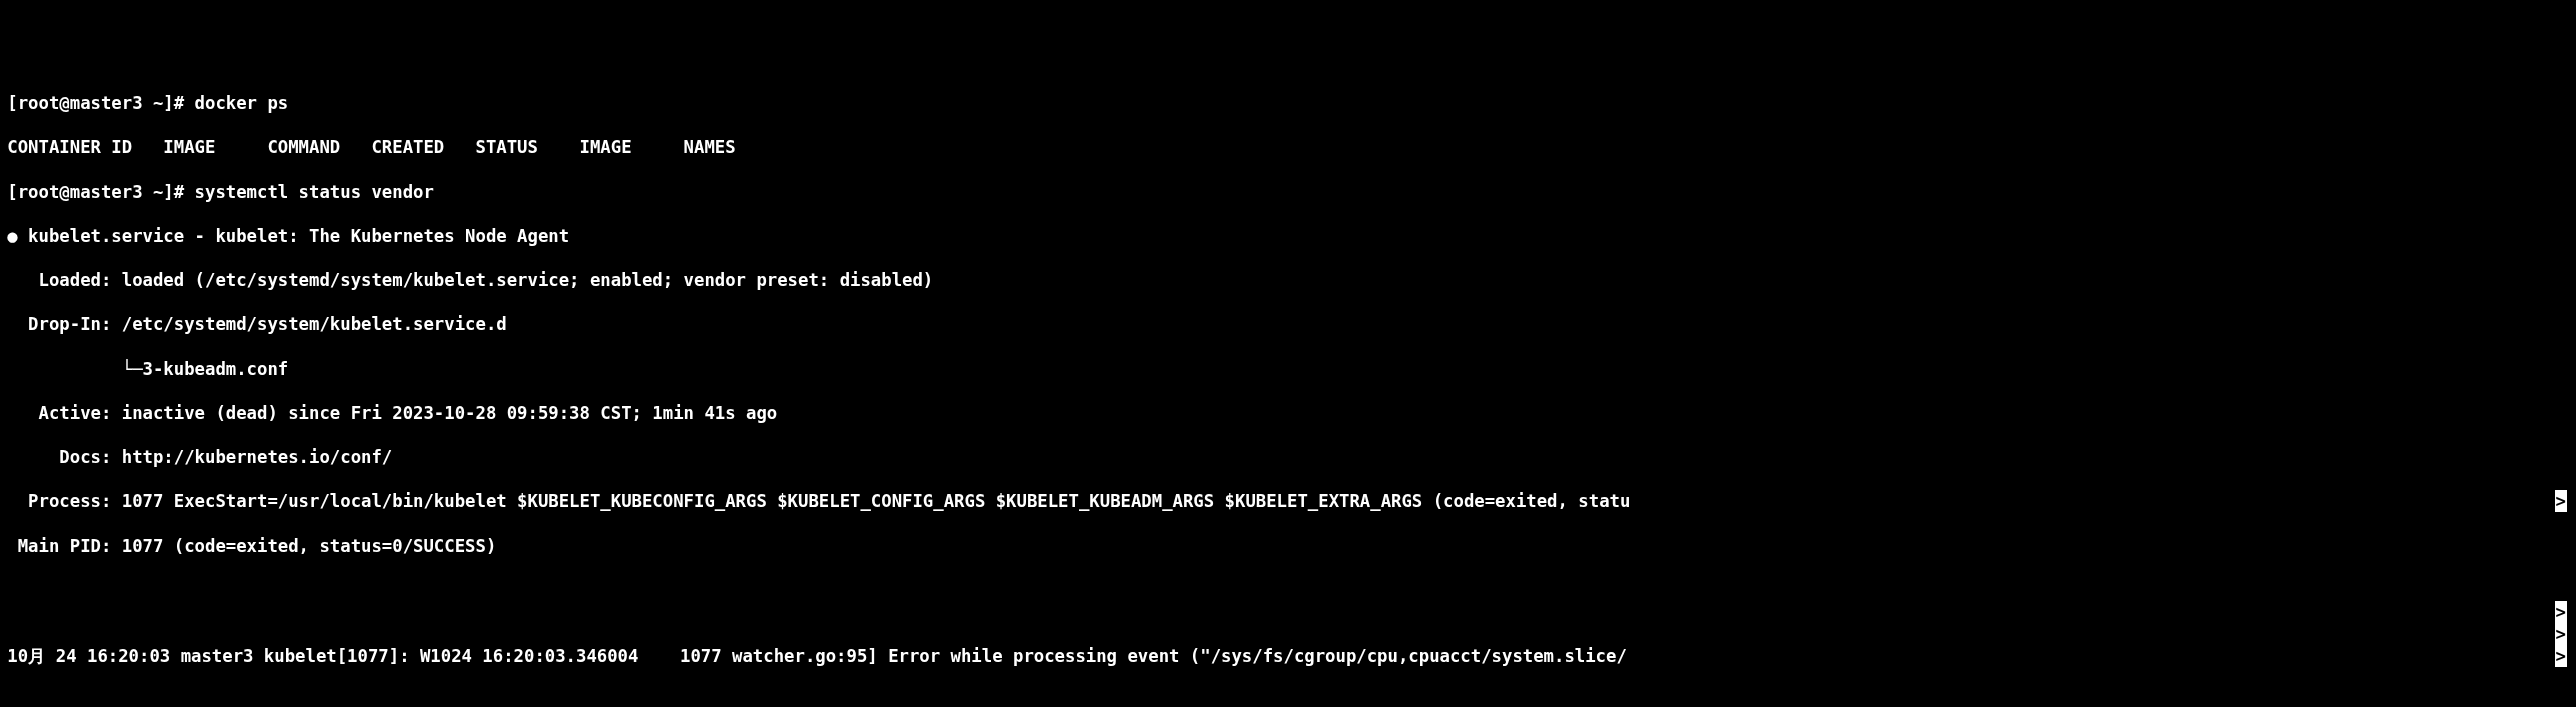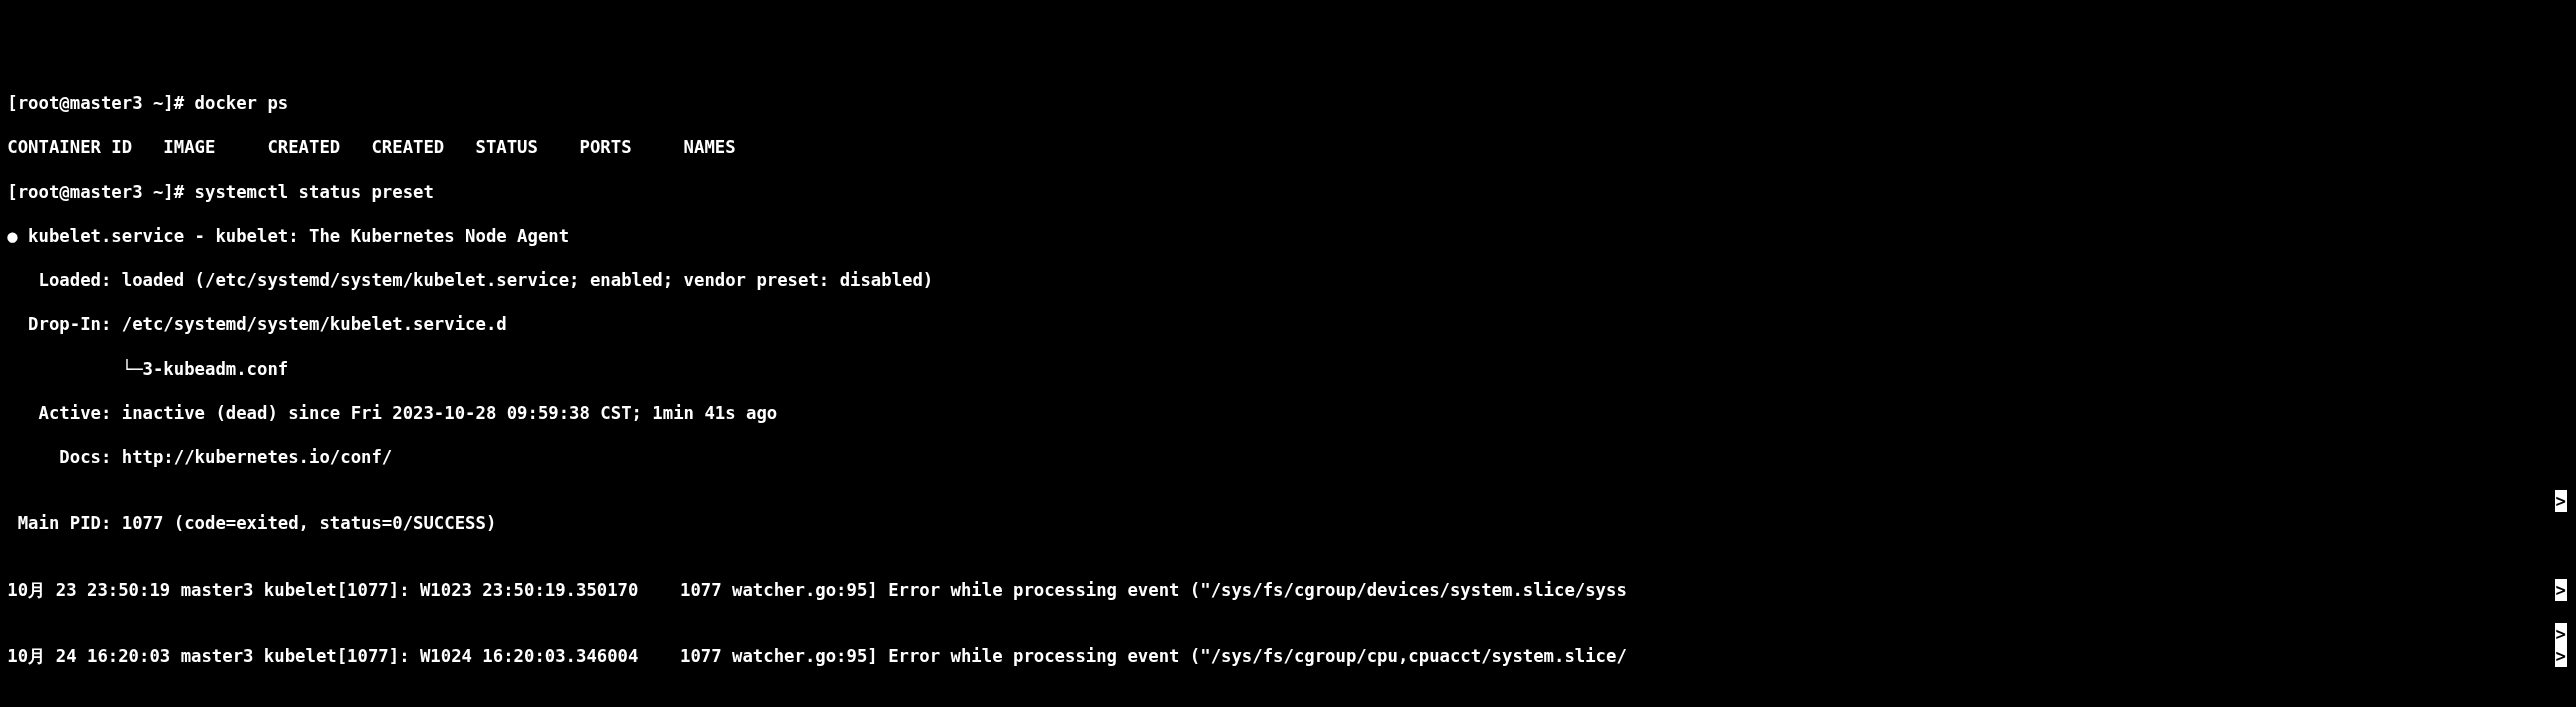--- a/index.html
+++ b/index.html
@@ -27,32 +27,32 @@
     padding: 0 0.9px;
   }
   .rel { position: relative; }
 </style>
 </head>
 <body>
 
 
 
 <div class="line"><span>[root@master3 ~]# </span><span>docker ps</span></div>
-<div class="line">CONTAINER ID   IMAGE     CREATED   CREATED   STATUS    PORTS     NAMES</div>
-<div class="line"><span>[root@master3 ~]# </span><span>systemctl status preset</span></div>
+<div class="line">CONTAINER ID   IMAGE     COMMAND   CREATED   STATUS    IMAGE     NAMES</div>
+<div class="line"><span>[root@master3 ~]# </span><span>systemctl status vendor</span></div>
 <div class="line">● kubelet.service - kubelet: The Kubernetes Node Agent</div>
 <div class="line">   Loaded: loaded (/etc/systemd/system/kubelet.service; enabled; vendor preset: disabled)</div>
 <div class="line">  Drop-In: /etc/systemd/system/kubelet.service.d</div>
 <div class="line">           └─3-kubeadm.conf</div>
 <div class="line">   Active: inactive (dead) since Fri 2023-10-28 09:59:38 CST; 1min 41s ago</div>
 <div class="line">     Docs: http://kubernetes.io/conf/</div>
-<div class="line rel"><span class="truncation">&gt;</span></div>
+<div class="line rel"><span>  Process: 1077 ExecStart=/usr/local/bin/kubelet $KUBELET_KUBECONFIG_ARGS $KUBELET_CONFIG_ARGS $KUBELET_KUBEADM_ARGS $KUBELET_EXTRA_ARGS (code=exited, statu</span><span class="truncation">&gt;</span></div>
 <div class="line"> Main PID: 1077 (code=exited, status=0/SUCCESS)</div>
 <div class="line"></div>
-<div class="line rel"><span>10月 23 23:50:19 master3 kubelet[1077]: W1023 23:50:19.350170    1077 watcher.go:95] Error while processing event ("/sys/fs/cgroup/devices/system.slice/syss</span><span class="truncation">&gt;</span></div>
+<div class="line rel"><span class="truncation">&gt;</span></div>
 <div class="line rel"><span class="truncation">&gt;</span></div>
 <div class="line rel"><span>10月 24 16:20:03 master3 kubelet[1077]: W1024 16:20:03.346004    1077 watcher.go:95] Error while processing event ("/sys/fs/cgroup/cpu,cpuacct/system.slice/</span><span class="truncation">&gt;</span></div>
 
 
 
 
 
 
 
 

